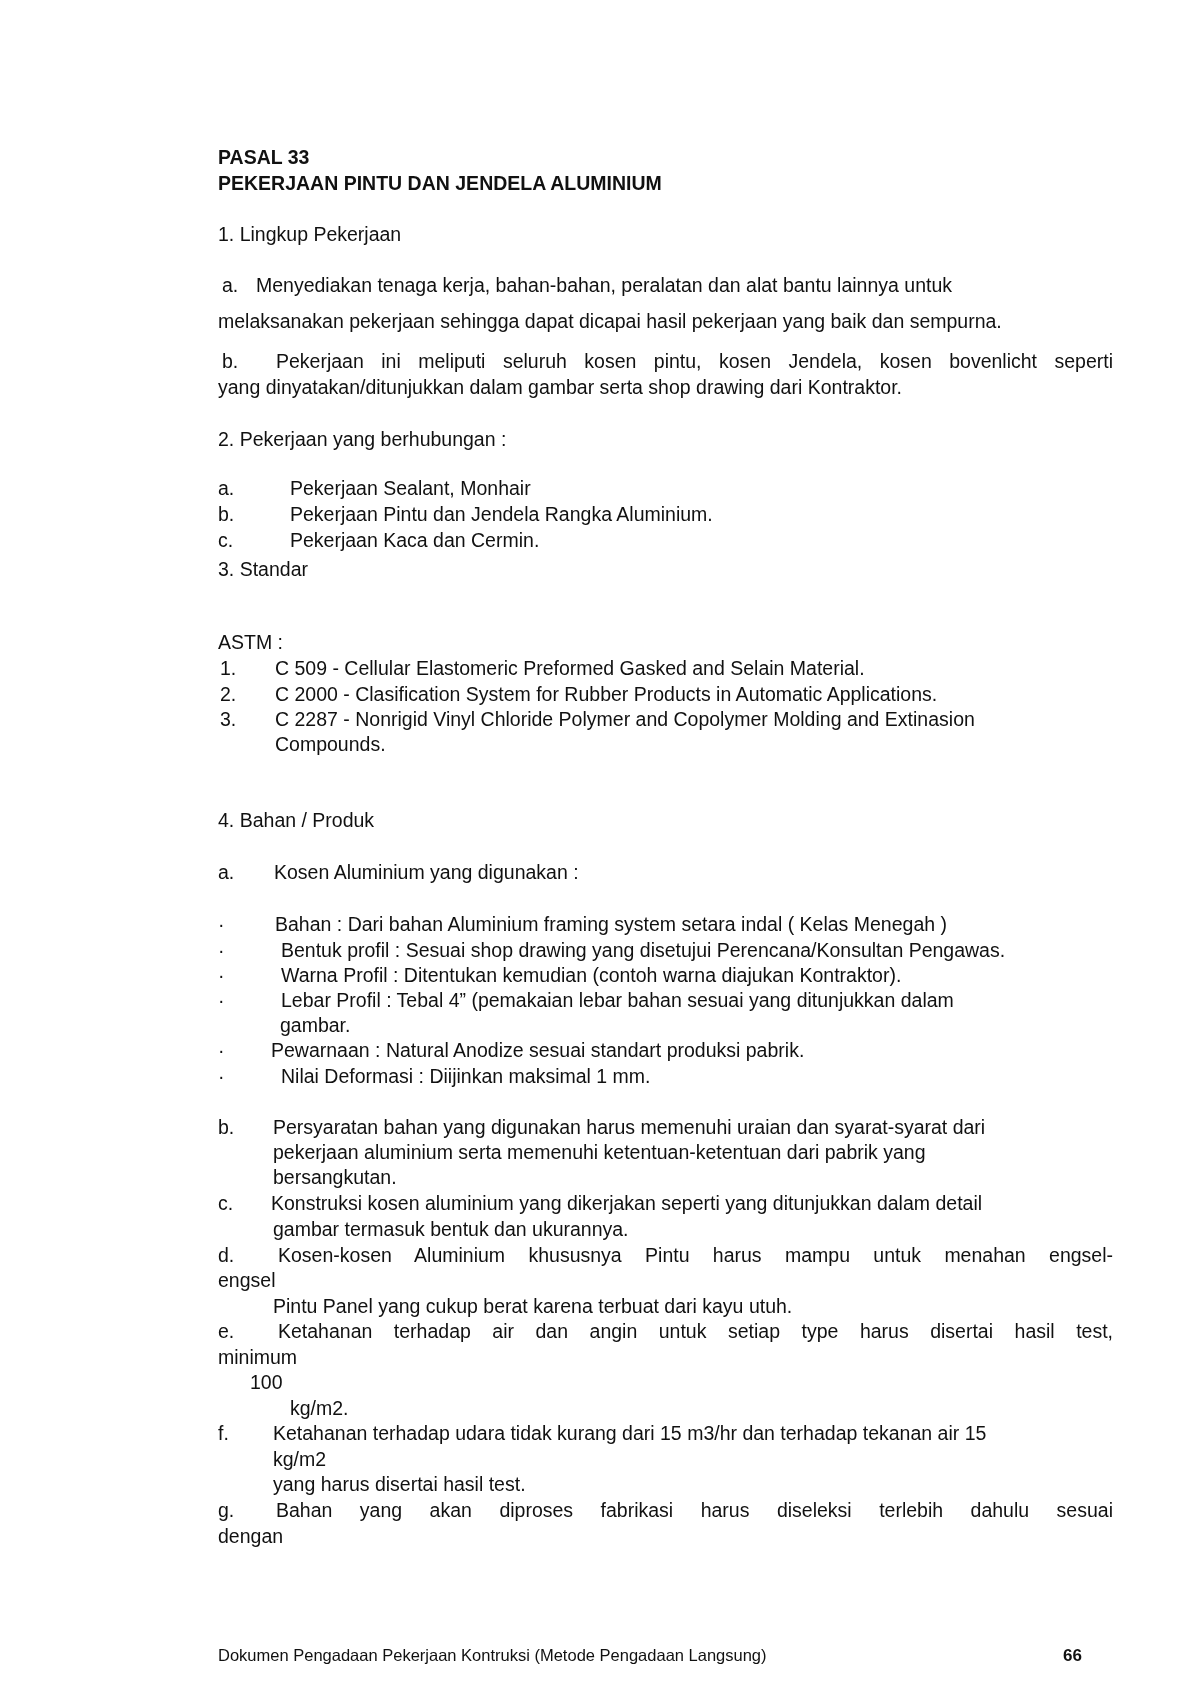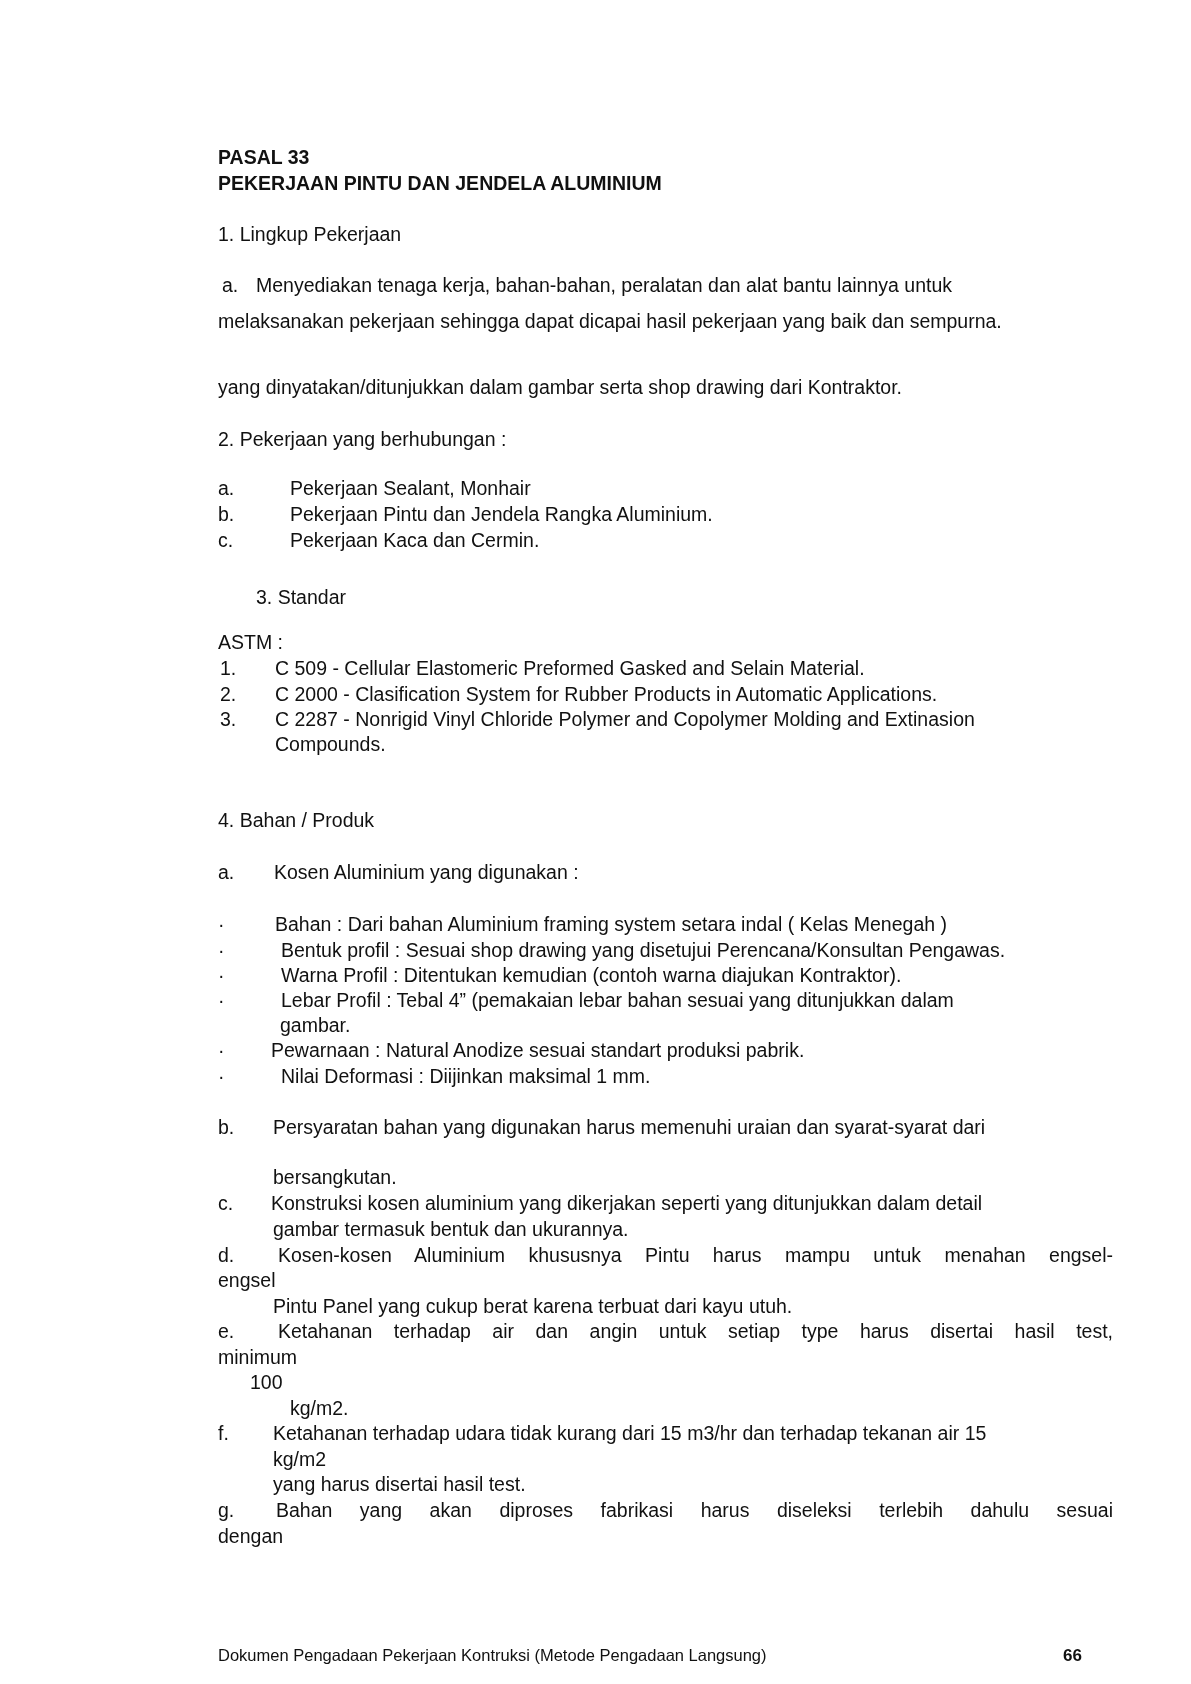--- a/index.html
+++ b/index.html
@@ -21,37 +21,40 @@
   <div class="ln bold" style="top:145px;">PASAL 33</div>
   <div class="ln bold" style="top:171px;">PEKERJAAN PINTU DAN JENDELA ALUMINIUM</div>
 
   <div class="ln" style="top:222px;">1.  Lingkup Pekerjaan</div>
   <div class="ln" style="top:273px;">
     <span class="lbl" style="left:4px;">a.</span>
     <span style="margin-left:38px;">Menyediakan tenaga kerja, bahan-bahan, peralatan dan alat bantu  lainnya  untuk</span>
   </div>
   <div class="ln" style="top:309px;">melaksanakan pekerjaan sehingga dapat dicapai hasil pekerjaan yang baik dan sempurna.</div>
 
+  <div class="ln just" style="top:349px;">
+    <span style="display:inline-block;width:58px;padding-left:4px;box-sizing:border-box;text-align:left;">b.</span><span>Pekerjaan ini meliputi seluruh kosen pintu, kosen Jendela, kosen bovenlicht seperti</span>
+  </div>
   <div class="ln" style="top:375px;">yang  dinyatakan/ditunjukkan dalam gambar serta shop drawing  dari Kontraktor.</div>
 
   <div class="ln" style="top:427px;">2.  Pekerjaan yang berhubungan :</div>
   <div class="ln" style="top:476px;">
     <span>a.</span>
     <span class="lbl" style="left:72px;">Pekerjaan  Sealant, Monhair</span>
   </div>
   <div class="ln" style="top:502px;">
     <span>b.</span>
     <span class="lbl" style="left:72px;">Pekerjaan  Pintu dan Jendela Rangka Aluminium.</span>
   </div>
   <div class="ln" style="top:528px;">
     <span>c.</span>
     <span class="lbl" style="left:72px;">Pekerjaan  Kaca dan Cermin.</span>
   </div>
 
-  <div class="ln" style="top:585px;margin-left:38px;">3.  Standar</div>
+  <div class="ln" style="top:557px;">3.  Standar</div>
   <div class="ln" style="top:630px;">ASTM :</div>
   <div class="ln" style="top:656px;">
     <span style="margin-left:2px;">1.</span>
     <span class="lbl" style="left:57px;">C  509 - Cellular  Elastomeric  Preformed  Gasked and Selain Material.</span>
   </div>
   <div class="ln" style="top:682px;">
     <span style="margin-left:2px;">2.</span>
     <span class="lbl" style="left:57px;">C 2000 - Clasification System for Rubber Products in Automatic Applications.</span>
   </div>
   <div class="ln" style="top:707px;">
@@ -89,20 +92,21 @@
   </div>
   <div class="ln" style="top:1064px;">
     <span>·</span>
     <span class="lbl" style="left:63px;">Nilai  Deformasi : Diijinkan maksimal 1 mm.</span>
   </div>
 
   <div class="ln" style="top:1115px;">
     <span>b.</span>
     <span class="lbl" style="left:55px;">Persyaratan bahan yang digunakan harus memenuhi uraian dan syarat-syarat dari</span>
   </div>
+  <div class="ln" style="top:1140px; left:273px;">pekerjaan aluminium serta memenuhi ketentuan-ketentuan dari pabrik yang</div>
   <div class="ln" style="top:1165px; left:273px;">bersangkutan.</div>
 
   <div class="ln" style="top:1191px;">
     <span>c.</span>
     <span class="lbl" style="left:53px;">Konstruksi kosen aluminium yang dikerjakan seperti  yang ditunjukkan   dalam  detail</span>
   </div>
   <div class="ln" style="top:1217px; left:273px;">gambar  termasuk bentuk dan ukurannya.</div>
 
   <div class="ln just" style="top:1243px;">
     <span style="display:inline-block;width:60px;text-align:left;">d.</span><span>Kosen-kosen  Aluminium  khususnya  Pintu  harus  mampu  untuk  menahan  engsel-</span>

